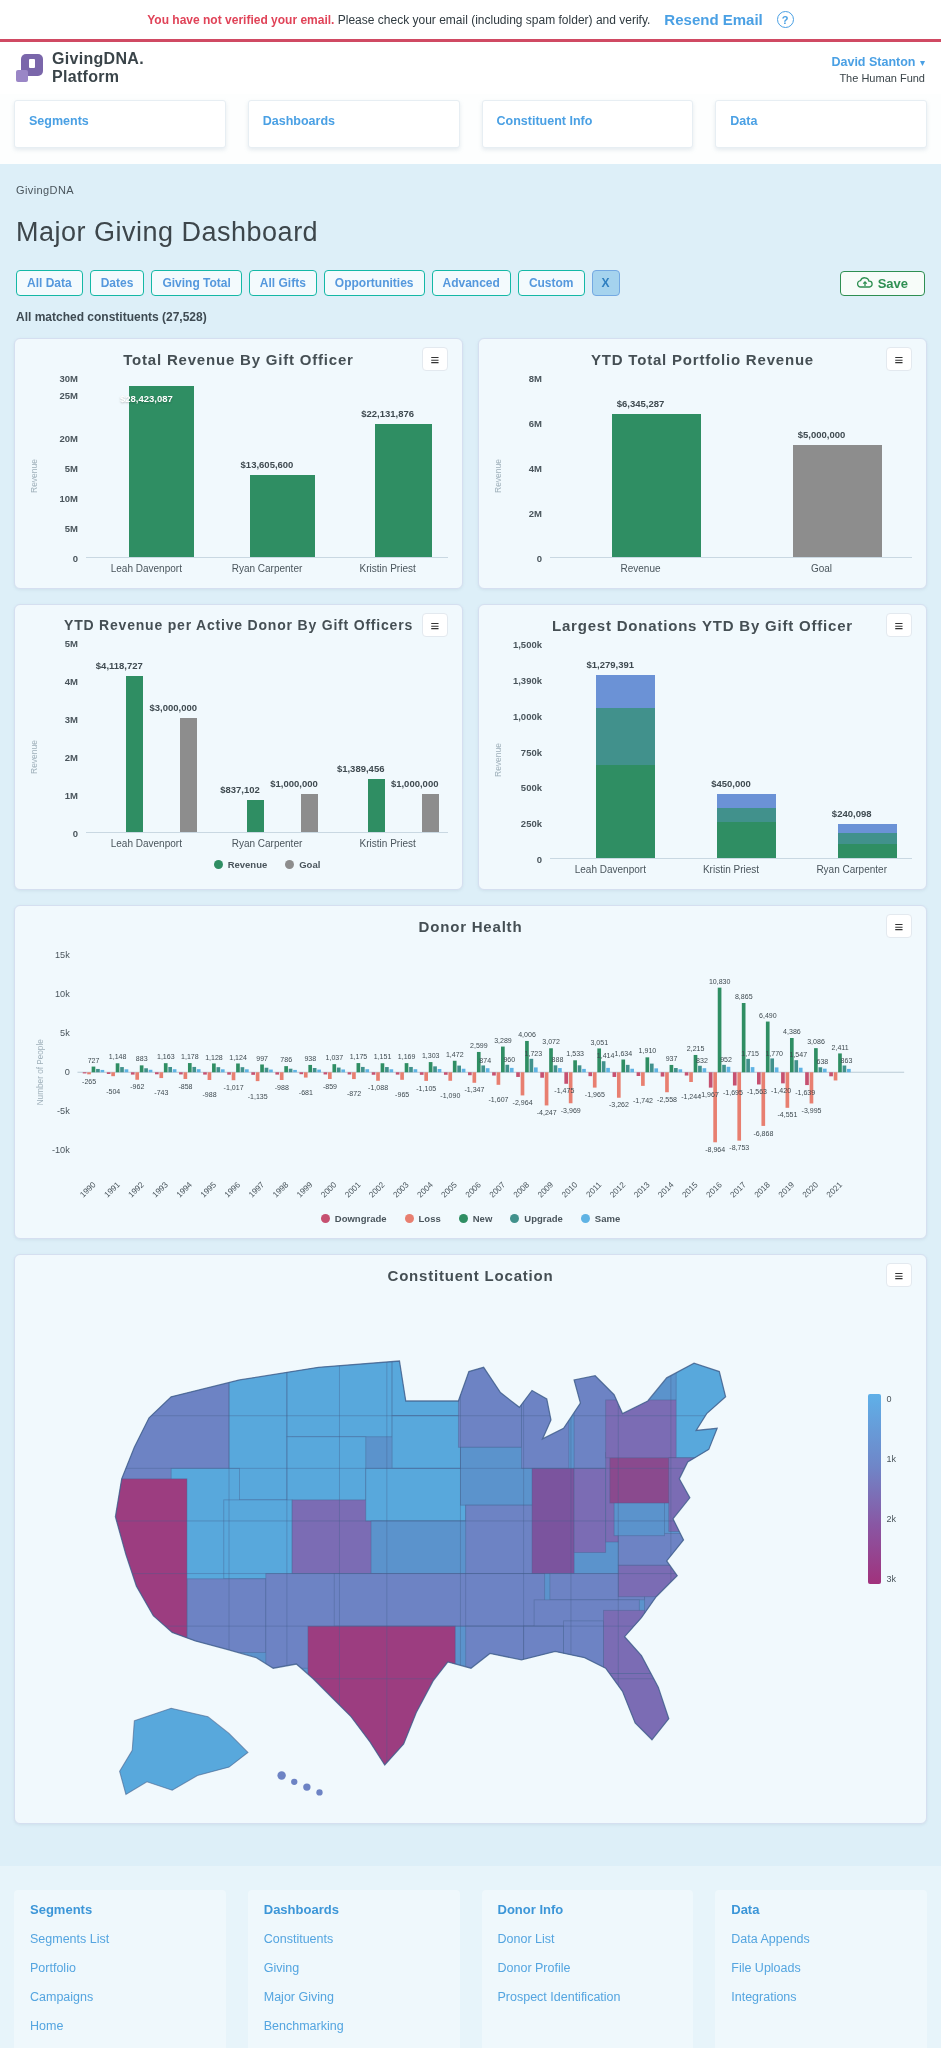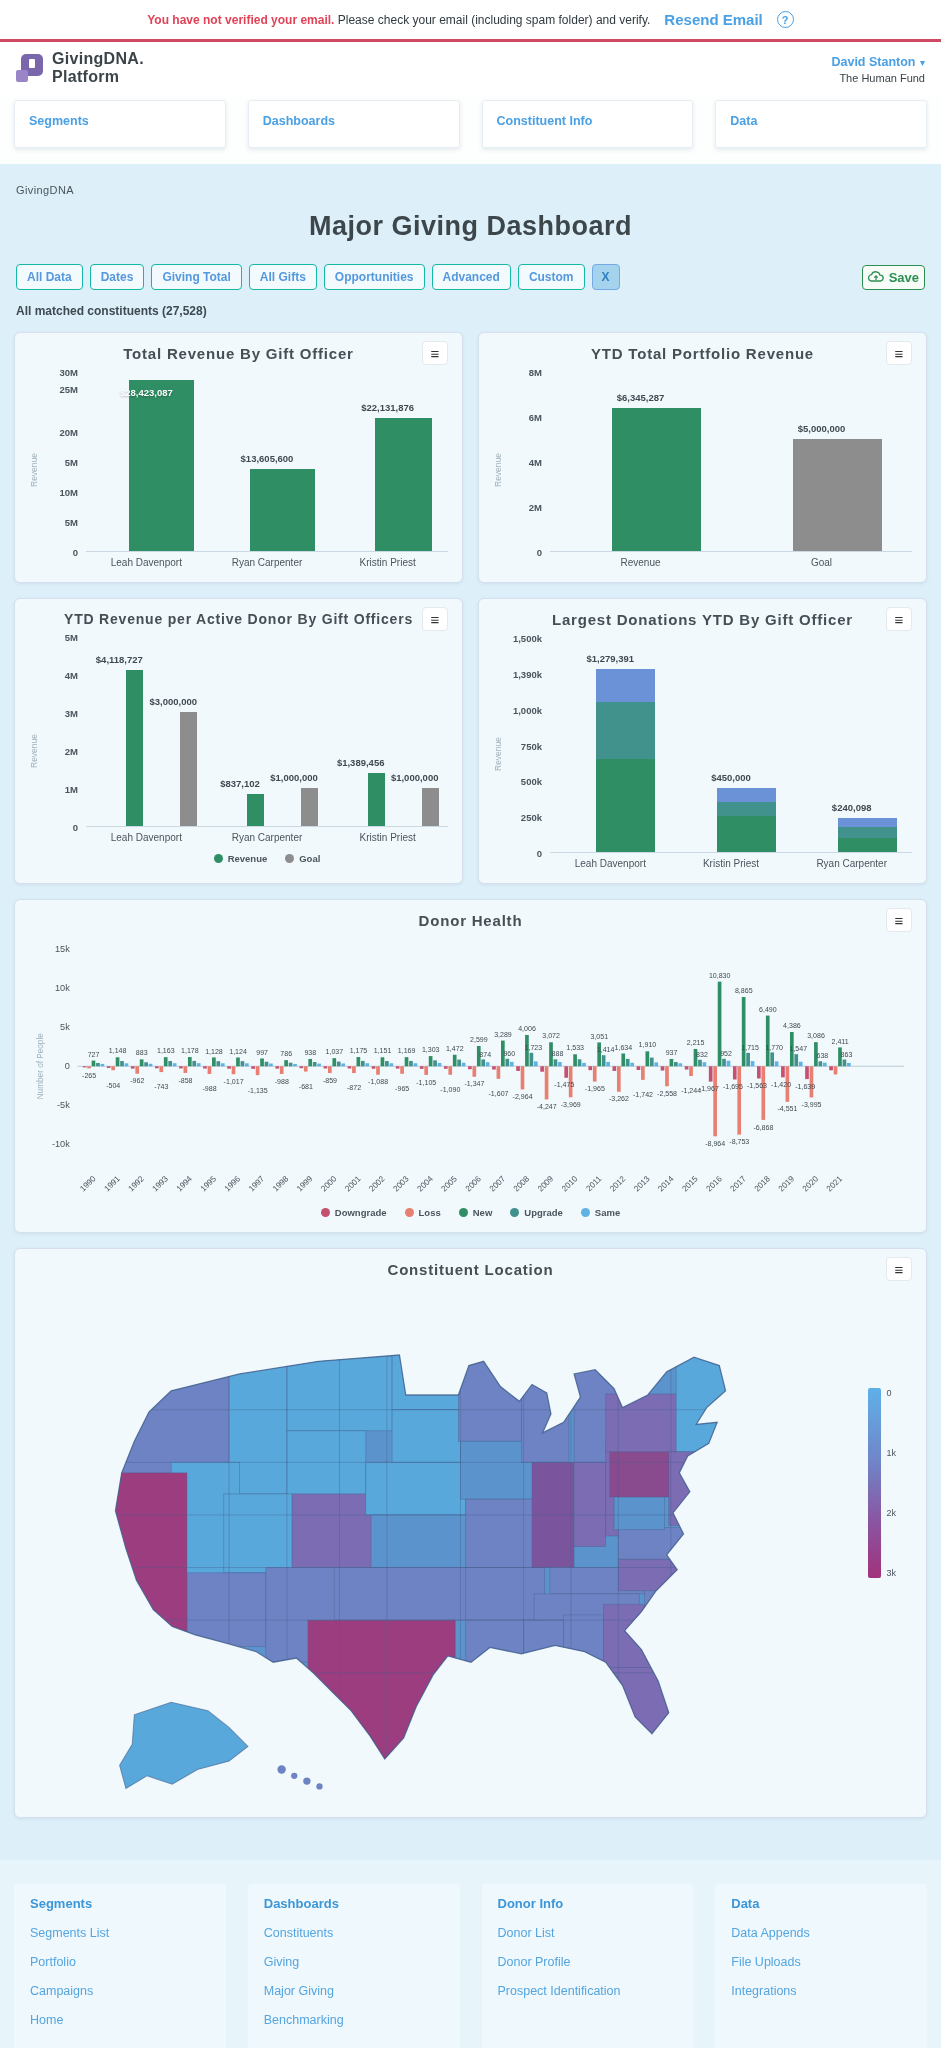--- a/index.html
+++ b/index.html
@@ -27,29 +27,29 @@
   .org { color:#3a4449; font-size:11px; margin-top:2px; }
 
   
   .top-nav { background:#fdfefe; padding:6px 14px 16px; display:grid; grid-template-columns:repeat(4,1fr); gap:22px; }
   .nav-card { background:#fff; border:1px solid #e7eef3; border-radius:3px; box-shadow:0 2px 4px rgba(120,150,170,.18); padding:10px 14px 18px; cursor:pointer; }
   .nav-card span { color:#4aa0e4; font-size:12.5px; font-weight:bold; }
 
   
   .page-head { padding:20px 16px 6px; }
   .breadcrumb { font-size:11px; color:#4a555c; letter-spacing:.4px; }
-  .page-title { font-size:27px; font-weight:bold; color:#3d464b; letter-spacing:.5px; margin-top:15px;text-align:center; }
+  .page-title { font-size:27px; font-weight:normal; color:#3d464b; letter-spacing:.5px; margin-top:21px; }
 
   
   .filters { display:flex; align-items:center; padding:16px 16px 4px; }
   .chips { display:flex; gap:7px; align-items:center; }
   .chip { background:rgba(255,255,255,.65); border:1px solid #14b8a6; border-radius:4px; color:#5598dd; font-size:12px; font-weight:bold; padding:5px 10px; cursor:pointer; font-family:inherit; }
   .chip-x { background:#a5d3ee; color:#2f7fc0; padding:5px 9px; margin-left:7px; border:1px solid #74a9e2; border-radius:4px; font-size:12px; font-weight:bold; cursor:pointer; font-family:inherit; }
   .spacer { flex:1; }
-  .save-btn { display:flex; align-items:center; gap:5px; background:#f7fcf9; border:1.5px solid #2e8f52; border-radius:4px; color:#2e8f52; font-size:13px; font-weight:bold; padding:4px 5px; cursor:pointer; font-family:inherit; }
+  .save-btn { display:flex; align-items:center; gap:5px; background:#f7fcf9; border:1.5px solid #2e8f52; border-radius:4px; color:#2e8f52; font-size:13px; font-weight:bold; padding:4px 16px; cursor:pointer; font-family:inherit; }
   .matched { padding:10px 16px 14px; font-size:12px; font-weight:bold; color:#3e4a52; }
 
   
   .charts { display:grid; grid-template-columns:1fr 1fr; gap:15px; padding:0 14px 26px; }
   .panel { background:#f1f9fd; border:1px solid #d5dff0; border-radius:6px; padding:12px 14px 14px; box-shadow:0 1px 3px rgba(120,150,170,.15); }
   .panel.full { grid-column:1 / 3; }
   .panel-head { position:relative; text-align:center; margin-bottom:10px; }
   .panel-title { font-size:15px; font-weight:bold; color:#454f54; letter-spacing:.8px; }
   .burger { position:absolute; right:0; top:-4px; background:#fff; border:1px solid #e3e9ef; border-radius:4px; width:26px; height:24px; font-size:15px; color:#333; cursor:pointer; line-height:1; }
 

